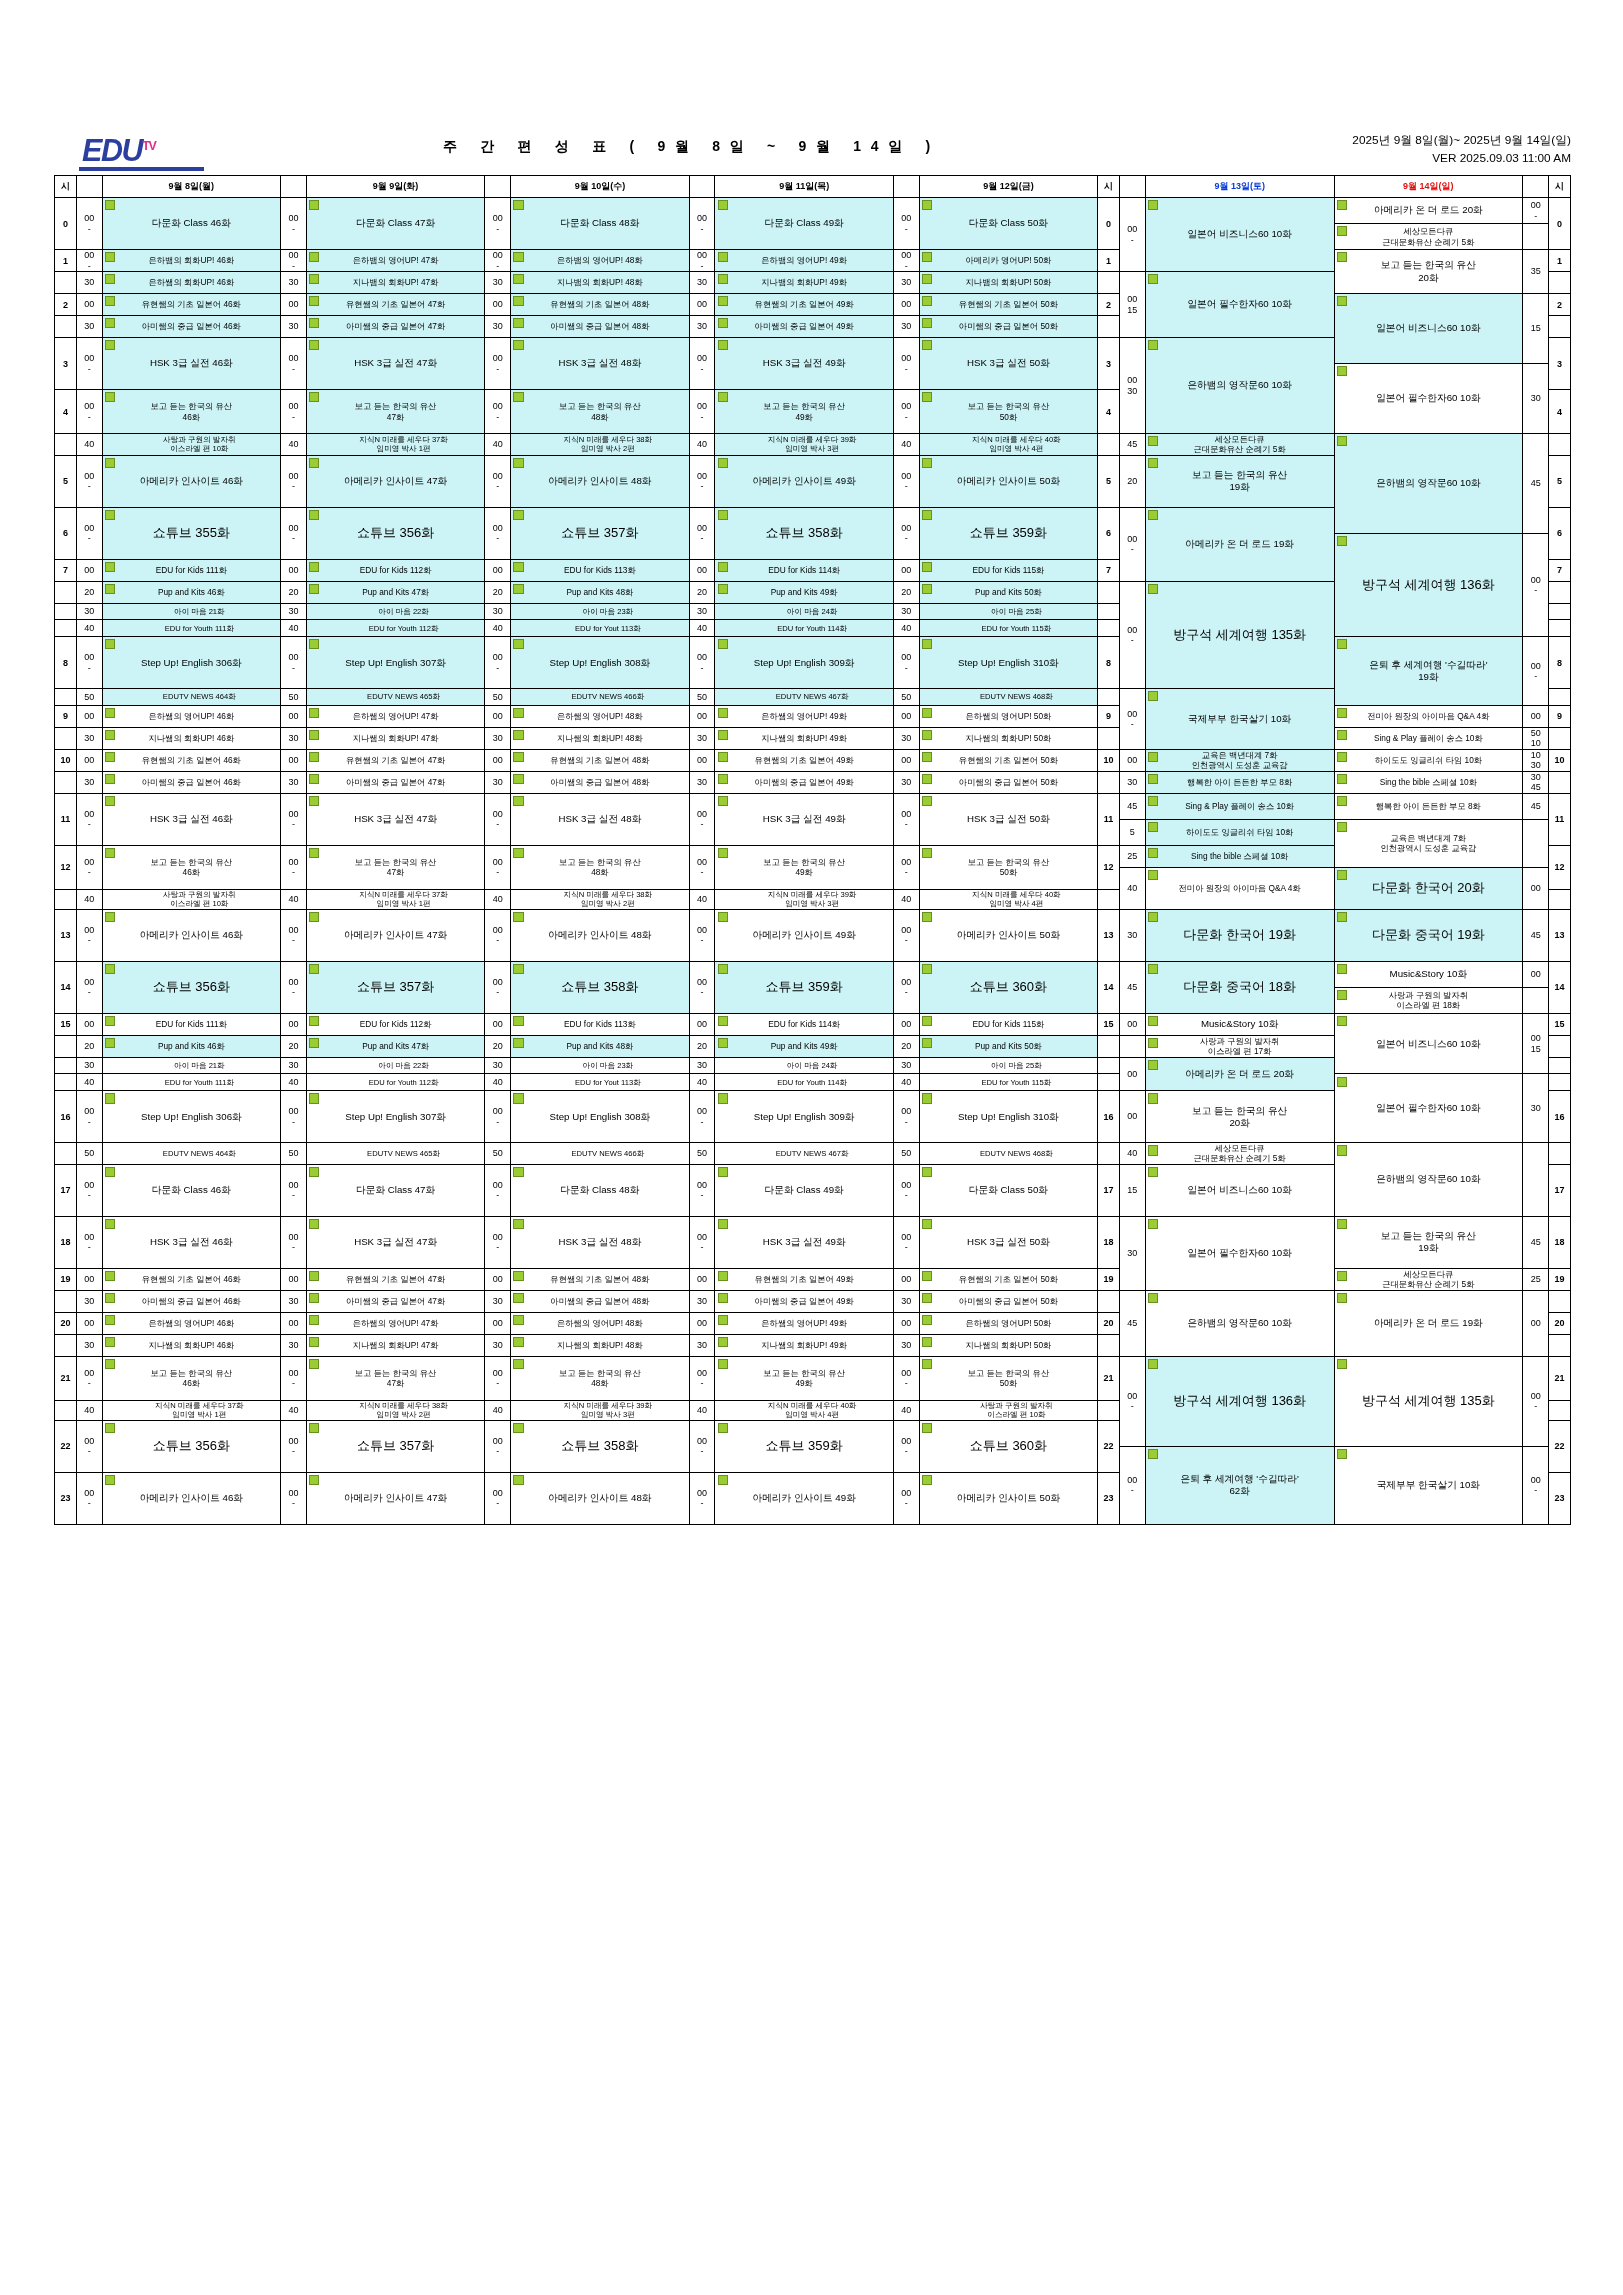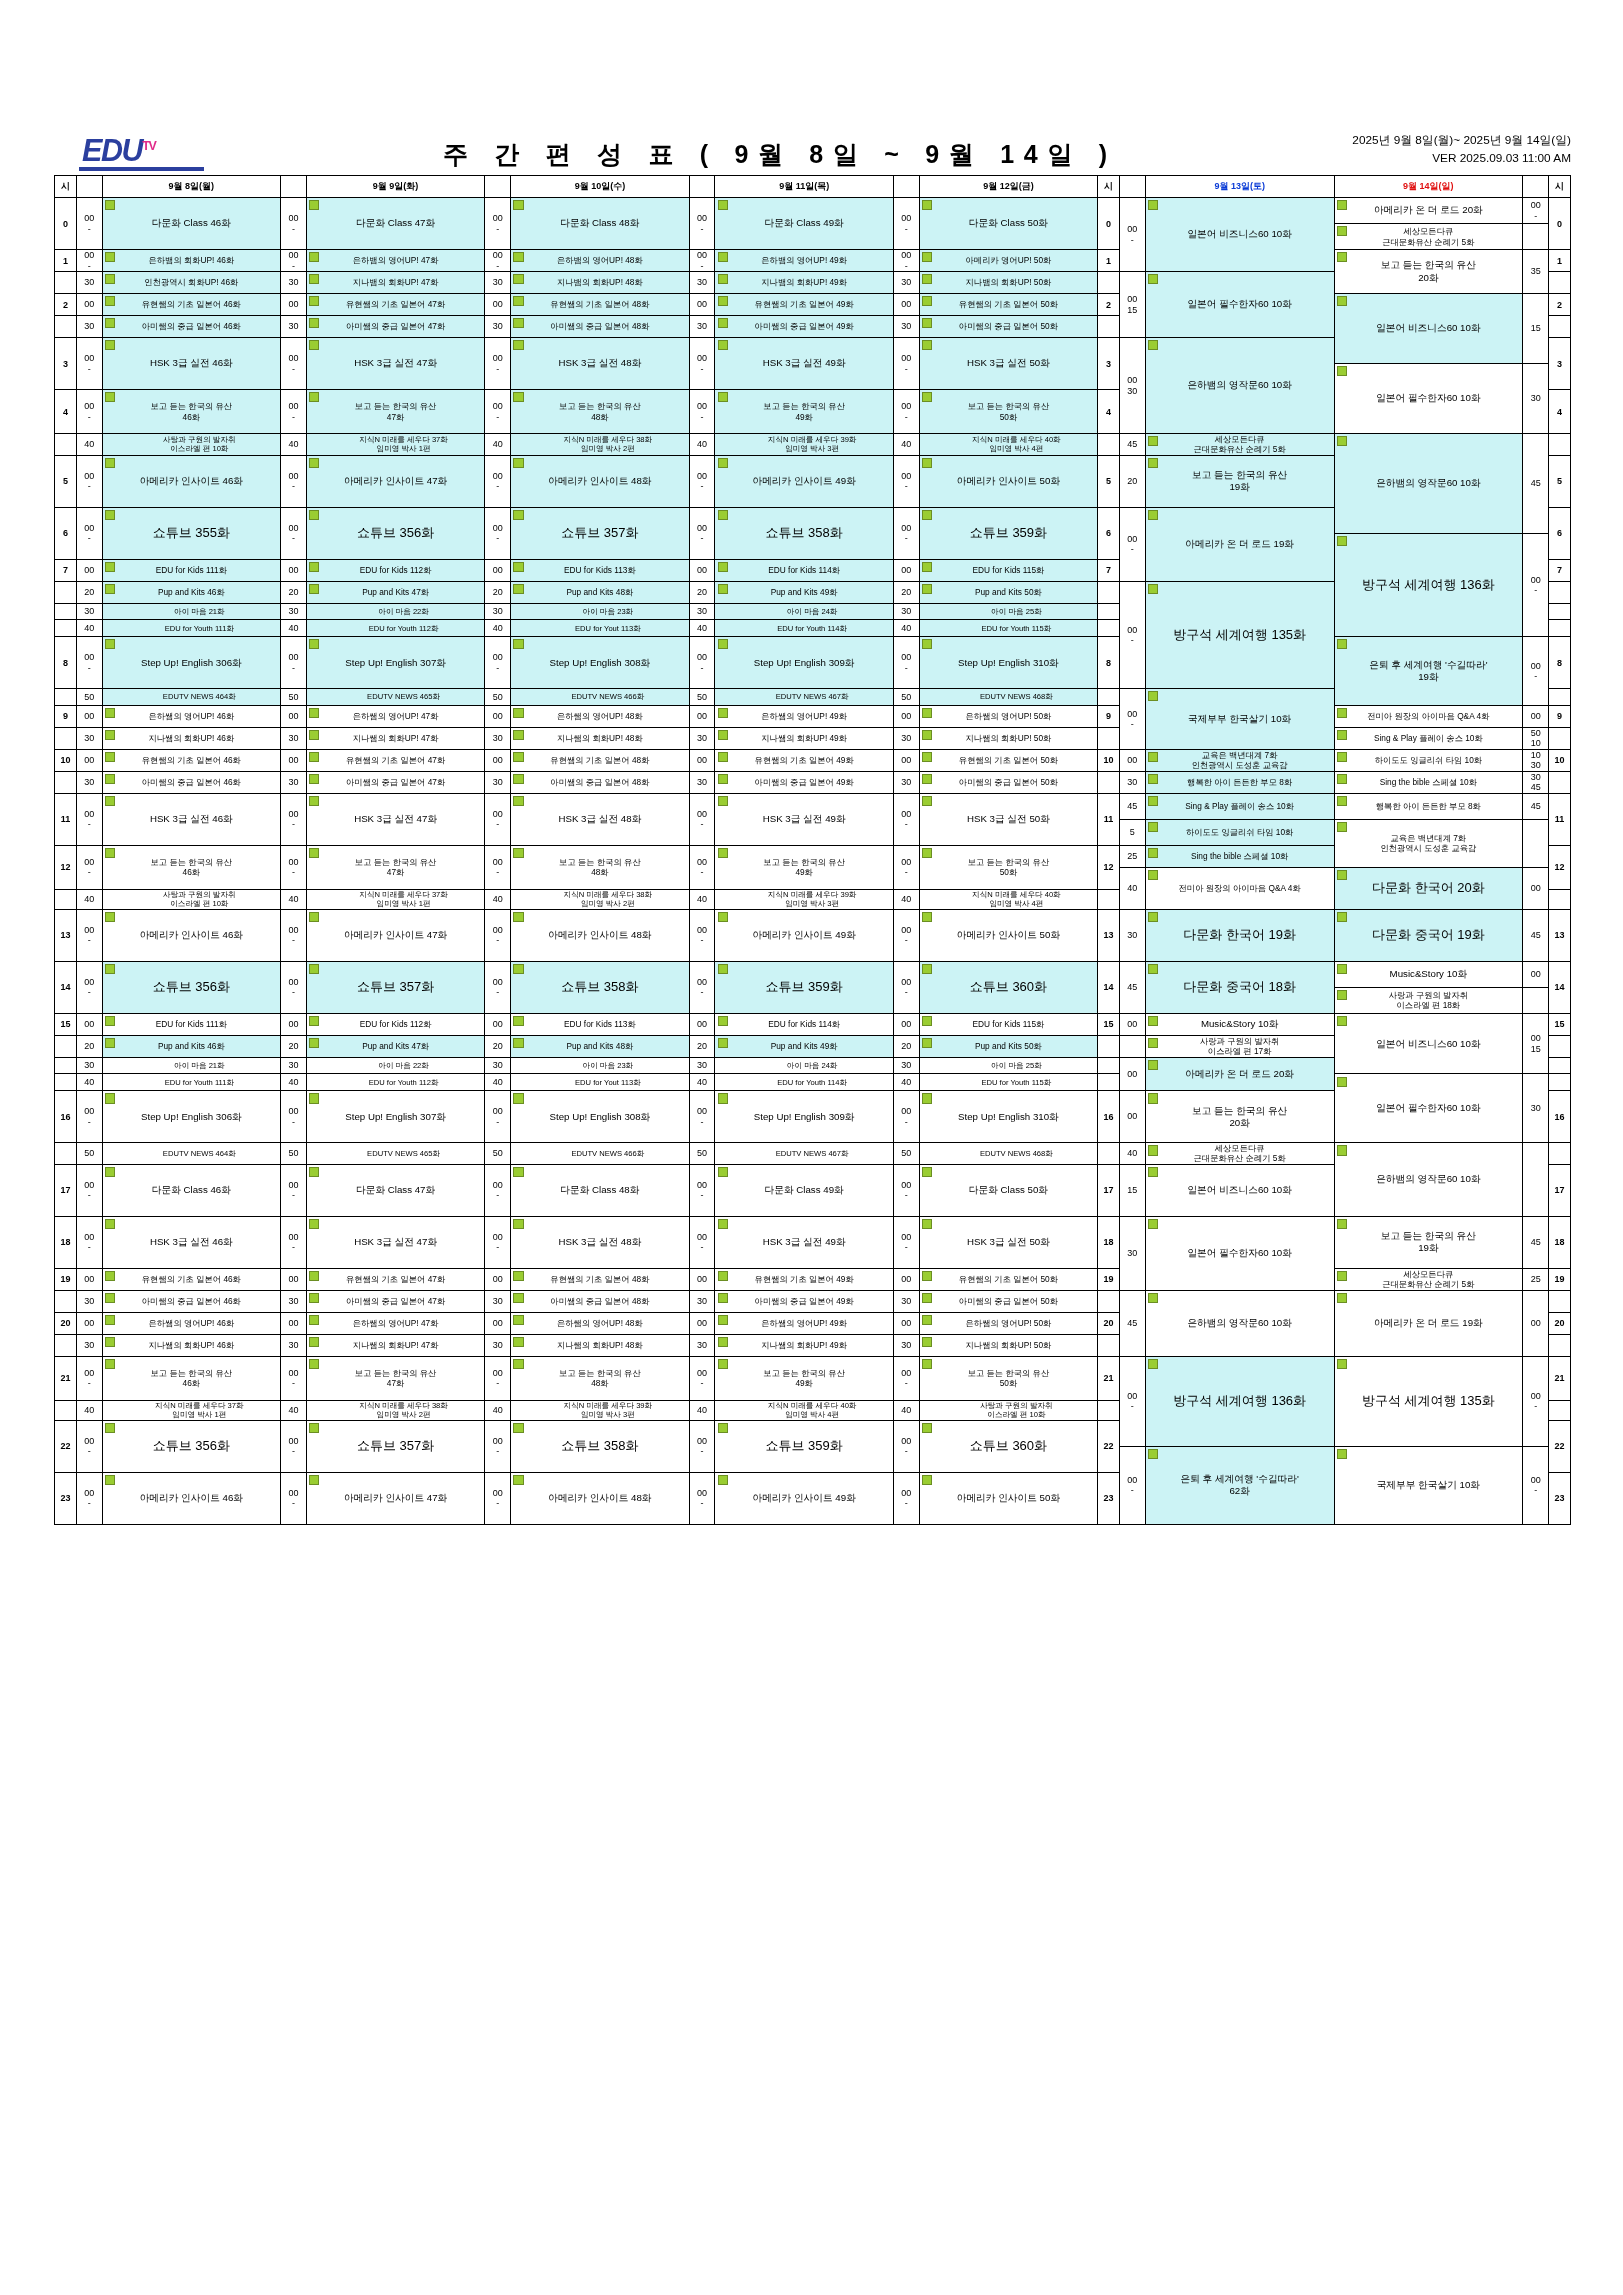--- a/index.html
+++ b/index.html
@@ -5,21 +5,21 @@
   html,body{margin:0;padding:0;background:#ffffff;}
   body{font-family:"Liberation Sans","DejaVu Sans",sans-serif;color:#000;}
   .page{width:1624px;height:2295px;position:relative;box-sizing:border-box;padding:0;}
   .sheet{position:absolute;left:54px;top:132px;width:1517px;}
 
   
   .hdr{position:relative;height:43px;}
   .logo{position:absolute;left:28px;top:1.4px;font-size:30.5px;font-weight:bold;color:#2b3f9e;letter-spacing:-1.4px;font-style:italic;}
   .logo .tv{font-size:12.5px;vertical-align:super;color:#e12c8a;font-style:normal;}
   .logo-bar{position:absolute;left:25px;top:35px;width:125px;height:3.5px;background:#2b3f9e;}
-  .title{position:absolute;left:389px;top:5.6px;font-size:25px;font-weight:bold;letter-spacing:9.7px;}
+  .title{position:absolute;left:389px;top:5.6px;font-size:14px;font-weight:bold;letter-spacing:9.7px;}
   .verbox{position:absolute;right:0;top:0;text-align:right;font-size:11.8px;line-height:1.5;}
 
   table.grid{border-collapse:collapse;width:1517px;table-layout:fixed;}
   table.grid td{border:0.7px solid #000;padding:0;vertical-align:middle;text-align:center;font-size:9px;}
   .colhead td{font-size:11.8px;font-weight:bold;height:21px;background:#fff;}
   .cyan{background:#ccf3f5;}
   .plain{background:#ffffff;}
   .hourcell{font-size:13px;font-weight:bold;width:19.4px;}
   .mincell{font-size:8.3px;width:23.6px;line-height:1.15;}
   .prog{position:relative;line-height:1.25;}
@@ -168,21 +168,21 @@
               <span class="t mid">보고 듣는 한국의 유산<br>20화</span>
             </td>
             <td class="mincell" rowspan="2">35</td>
             <td class="hourcell" rowspan="1">1</td>
           </tr>
           <tr style="height: 22px;">
             <td class="hourcell" rowspan="1"></td>
             <td class="mincell" rowspan="1">30</td>
             <td class="prog cyan" rowspan="1">
               <span class="icon"></span>
-              <span class="t sm">인천광역시 회화UP! 46화</span>
+              <span class="t sm">은하쌤의 회화UP! 46화</span>
             </td>
             <td class="mincell" rowspan="1">30</td>
             <td class="prog cyan" rowspan="1">
               <span class="icon"></span>
               <span class="t sm">지나뱀의 회화UP! 47화</span>
             </td>
             <td class="mincell" rowspan="1">30</td>
             <td class="prog cyan" rowspan="1">
               <span class="icon"></span>
               <span class="t sm">지나뱀의 회화UP! 48화</span>

